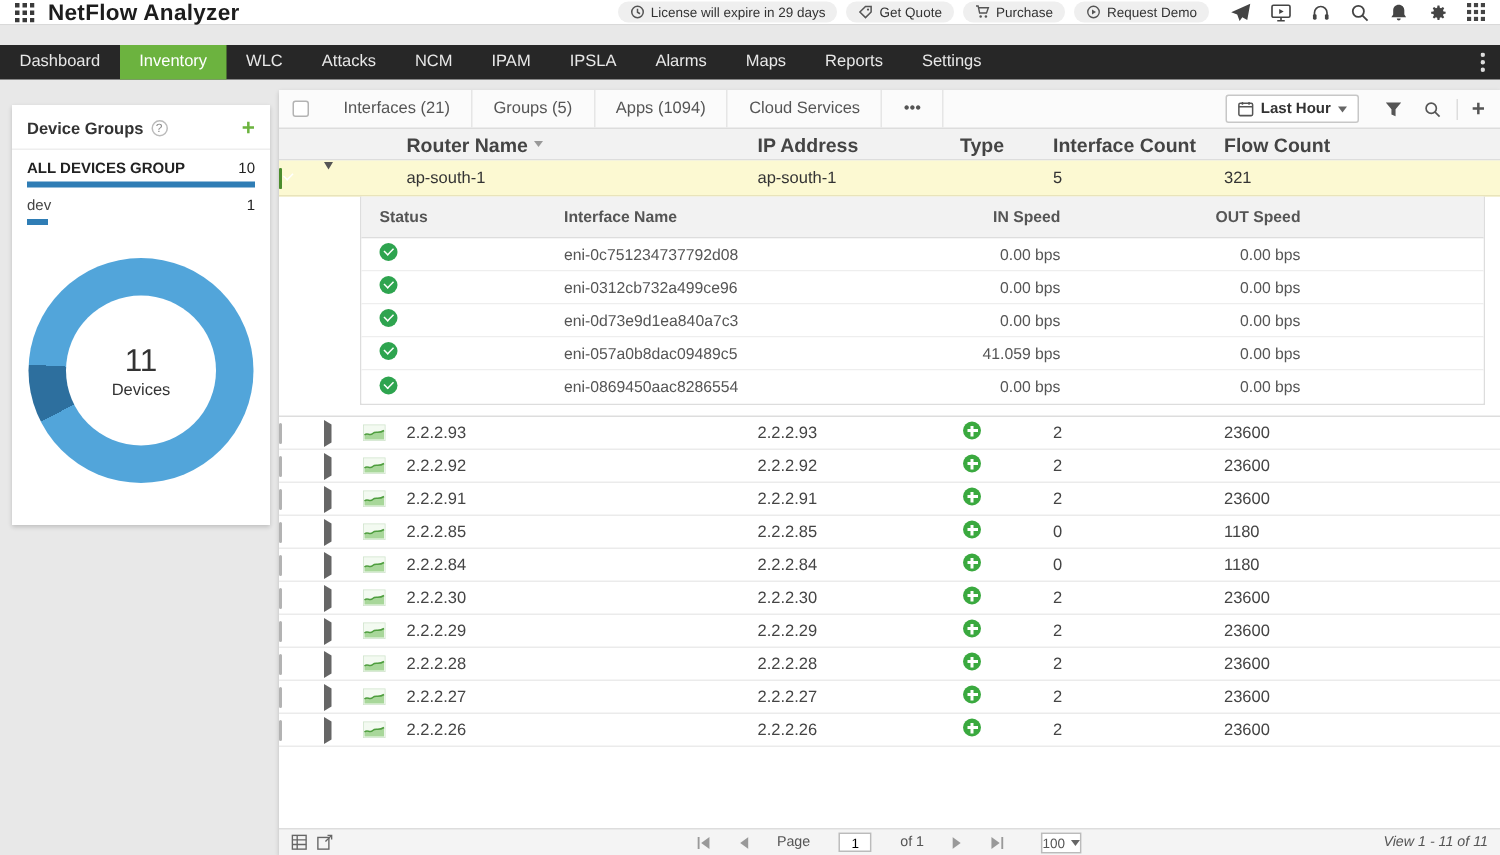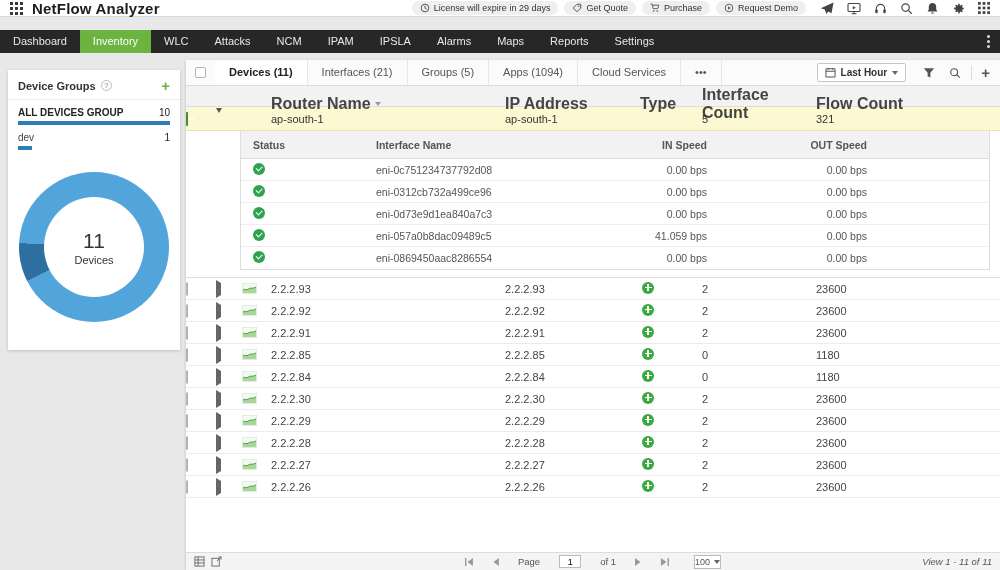--- a/index.html
+++ b/index.html
@@ -47,21 +47,21 @@
   .tab { font-size:11px; color:#555; line-height:25px; padding:0 14px; border-right:1px solid #e6e6e6; cursor:pointer; white-space:nowrap; }
   .tab:first-of-type { border-left:1px solid #e6e6e6; }
   .tab.active { background:#fff; color:#222; font-weight:bold; }
   .tabs-row .spacer { flex:1; }
   .time-range { align-self:center; display:flex; align-items:center; gap:5px; border:1px solid #c7c7c7; background:#fff; height:19px; padding:0 7px; font-size:10px; font-weight:bold; color:#333; margin-right:10px; cursor:pointer; border-radius:2px; }
   .tool-ic { align-self:center; margin:0 7px; cursor:pointer; }
   .vdiv { align-self:center; width:1px; height:14px; background:#ddd; margin:0 3px; }
   .plus-tool { align-self:center; font-size:15px; color:#555; margin:0 10px 0 6px; cursor:pointer; font-weight:bold; }
 
   .grid-row { display:grid; grid-template-columns:30px 22px 28px 239px 135px 62px 114px 110px 1fr; align-items:center; }
-  .thead { height:21px; background:#f2f2f2; border-bottom:1px solid #ddd; font-size:16px; font-weight:bold; color:#444; }
+  .thead { height:21px; background:#f2f2f2; border-bottom:1px solid #ddd; font-size:13px; font-weight:bold; color:#444; }
   .thead .hcell { display:flex; align-items:center; gap:4px; }
   .sort-caret { width:0; height:0; border-left:3.5px solid transparent; border-right:3.5px solid transparent; border-top:4px solid #999; }
 
   .cb { width:11px; height:11px; border:1px solid #b3b3b3; background:#fff; border-radius:2px; margin:0 auto; cursor:pointer; position:relative; }
   .cb.checked { background:#5aa336; border-color:#4c8c2d; }
   .cb.checked::after { content:""; position:absolute; left:2px; top:2.5px; width:5px; height:2.5px; border-left:1.5px solid #fff; border-bottom:1.5px solid #fff; transform:rotate(-45deg); }
 
   .caret-right { width:0; height:0; border-top:3.5px solid transparent; border-bottom:3.5px solid transparent; border-left:5px solid #666; margin:0 auto; cursor:pointer; }
   .caret-down { width:0; height:0; border-left:3.5px solid transparent; border-right:3.5px solid transparent; border-top:5px solid #555; margin:0 auto; cursor:pointer; }
 
@@ -254,21 +254,20 @@
     </div>
   </div>
 </aside>
 
 <section class="main">
 
   <div class="tabs-row">
     <span class="cb-wrap">
         <span class="cb"></span>
       </span>
-    <span class="tab active">Devices (11)</span>
     <span class="tab">Interfaces (21)</span>
     <span class="tab">Groups (5)</span>
     <span class="tab">Apps (1094)</span>
     <span class="tab">Cloud Services</span>
     <span class="tab">•••</span>
     <span class="spacer"></span>
     <span class="time-range">
       <span>
           <svg width="11" height="11" viewBox="0 0 12 12" fill="none" stroke="#555" stroke-width="1.1">
             <rect x="1" y="2" width="10" height="9" rx="1"></rect>

